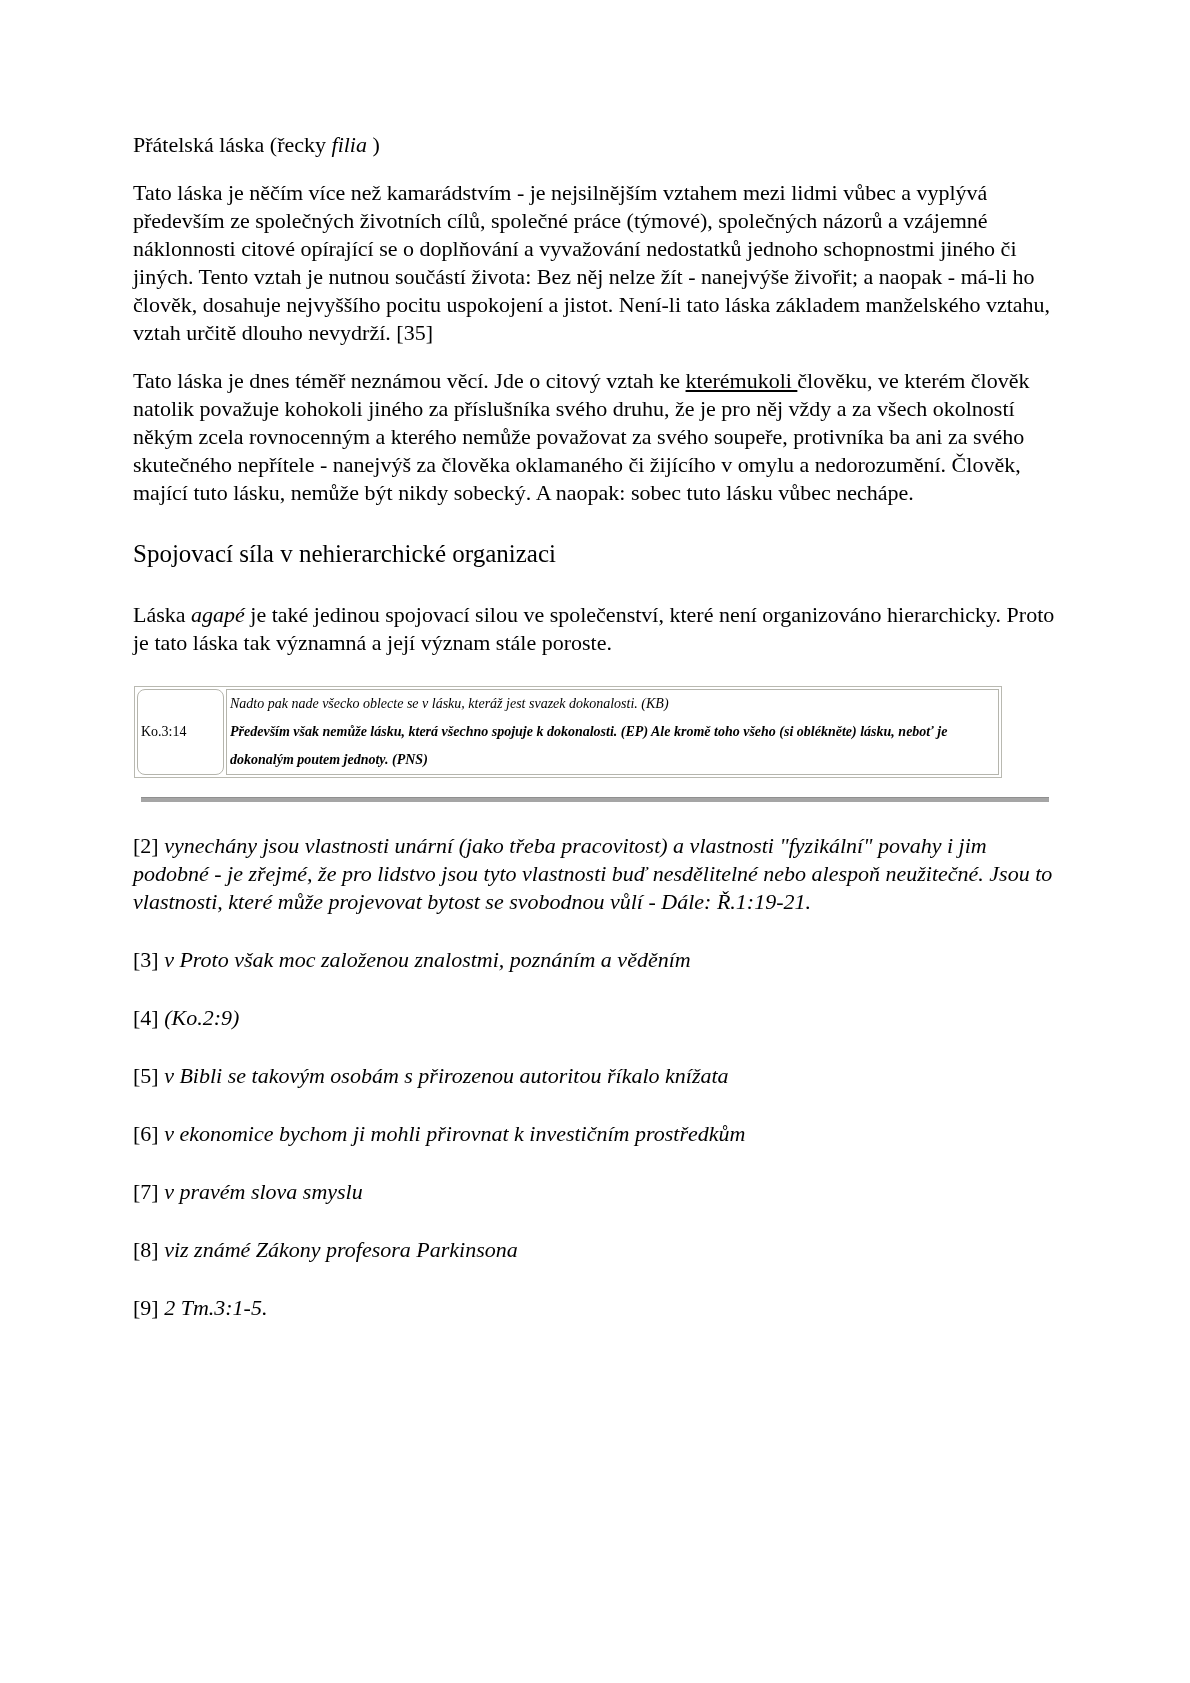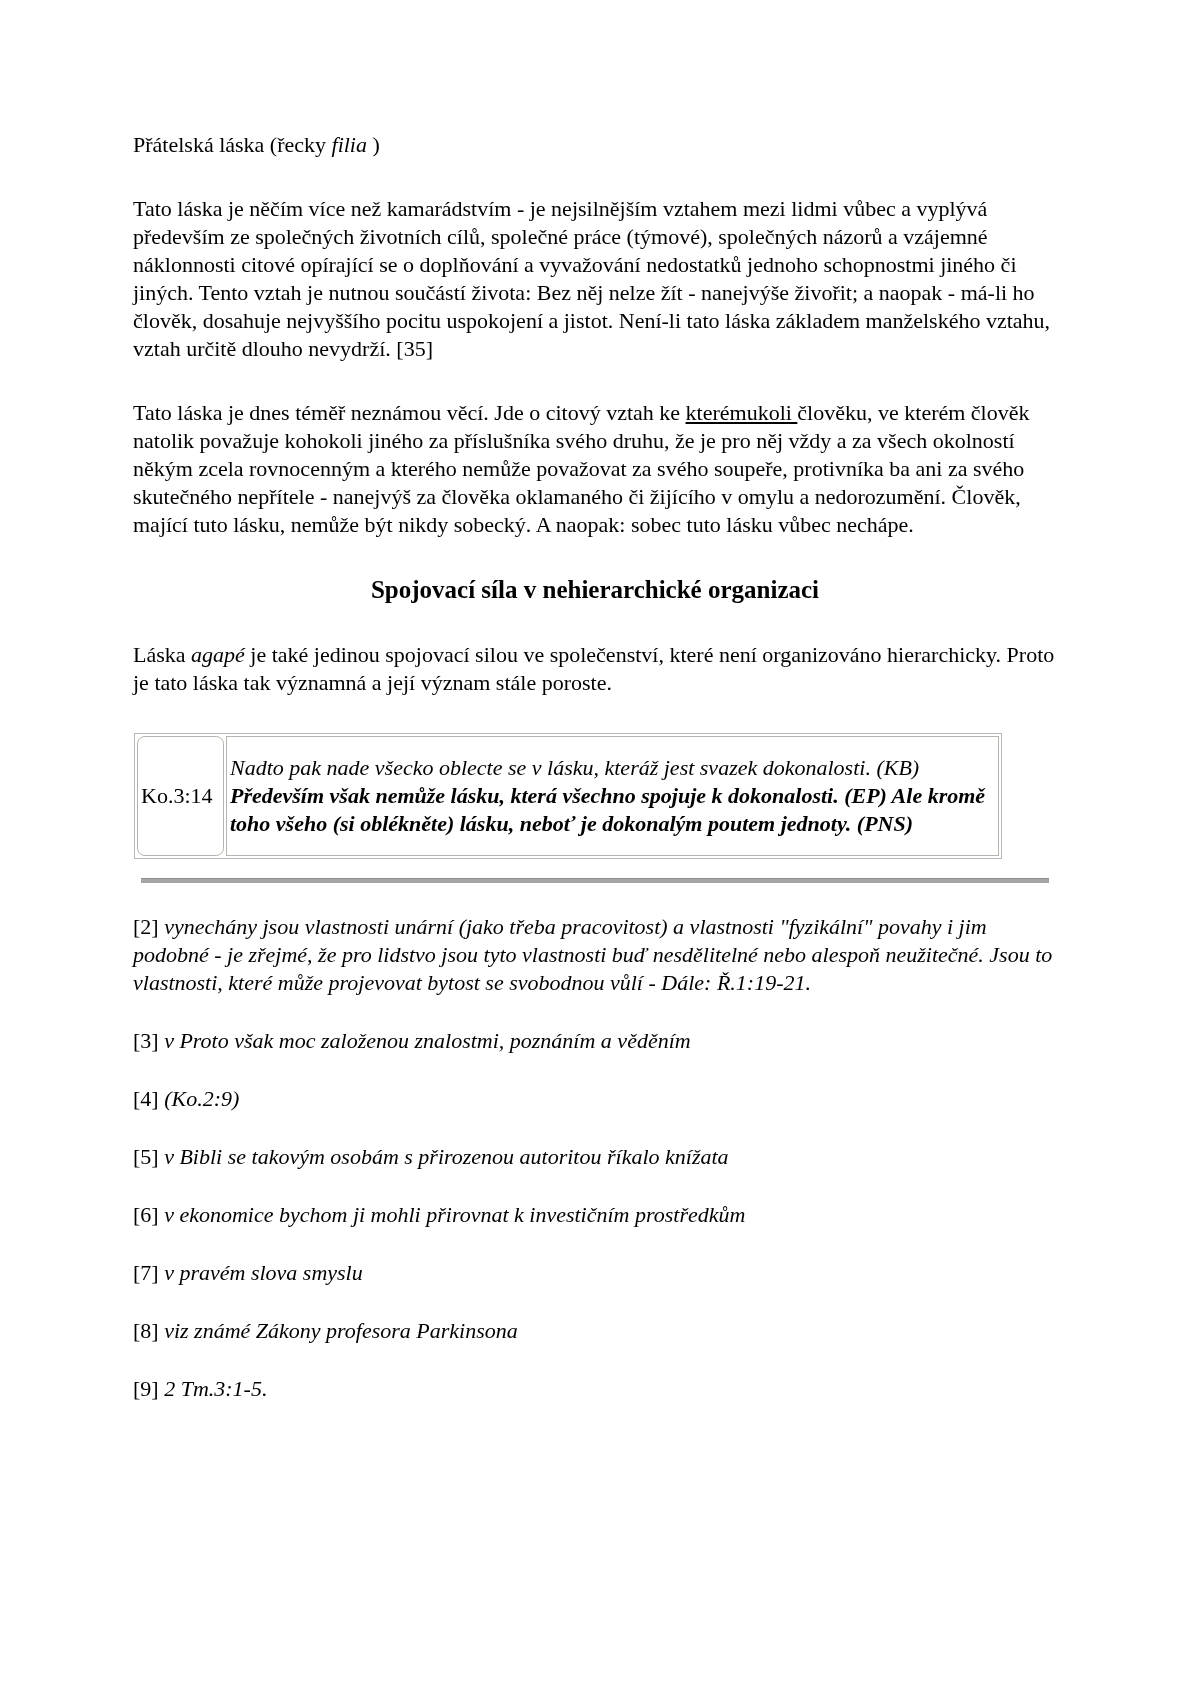--- a/index.html
+++ b/index.html
@@ -16,46 +16,45 @@
     font-size: 22px;
     line-height: 28px;
   }
   .page {
     box-sizing: border-box;
     width: 1190px;
     height: 1683px;
     padding: 131px 133px 0 133px;
   }
   p.doc {
-    margin: 36px 0;
+    margin: 20px 0;
   }
   p.first {
     margin-top: 0;
   }
   .em { font-style: italic; }
   .ul { text-decoration: underline; }
   .center-heading {
-    text-align: center;
-    font-weight: bold;
+    font-weight: normal;
     font-size: 25px;
     line-height: 30px;
     margin: 32px 0;
   }
   table.verse-table {
     border-collapse: separate;
     border-spacing: 2px;
     border: 1px solid #b9b9b1;
     margin: 29px 0 0 1px;
     width: 868px;
     background: #ffffff;
   }
   table.verse-table td {
     border: 1px solid #b5b5ad;
-    padding: 17px 3px;
-    font-size: 22px;
+    padding: 0 3px;
+    font-size: 14px;
     line-height: 28px;
   }
   td.verse-ref {
     width: 79px;
     vertical-align: middle;
     padding: 0 2px;
     white-space: nowrap;
     border-radius: 8px;
   }
   td.verse-text {

